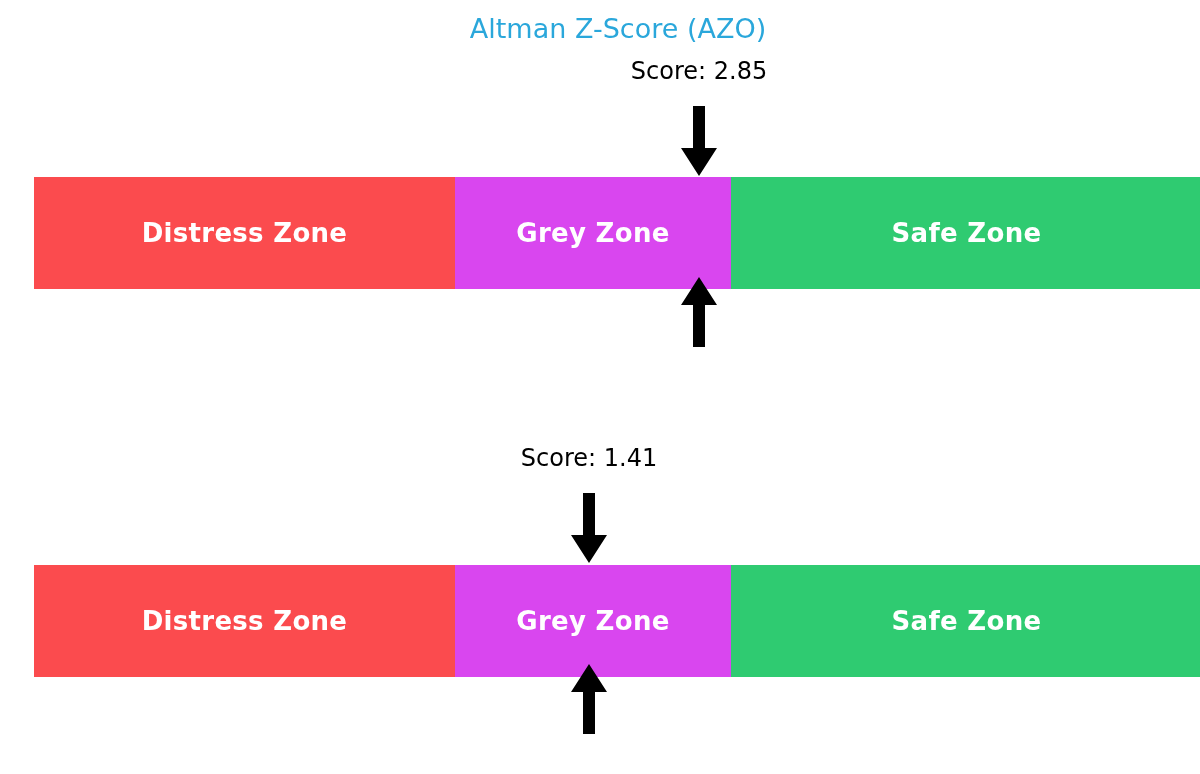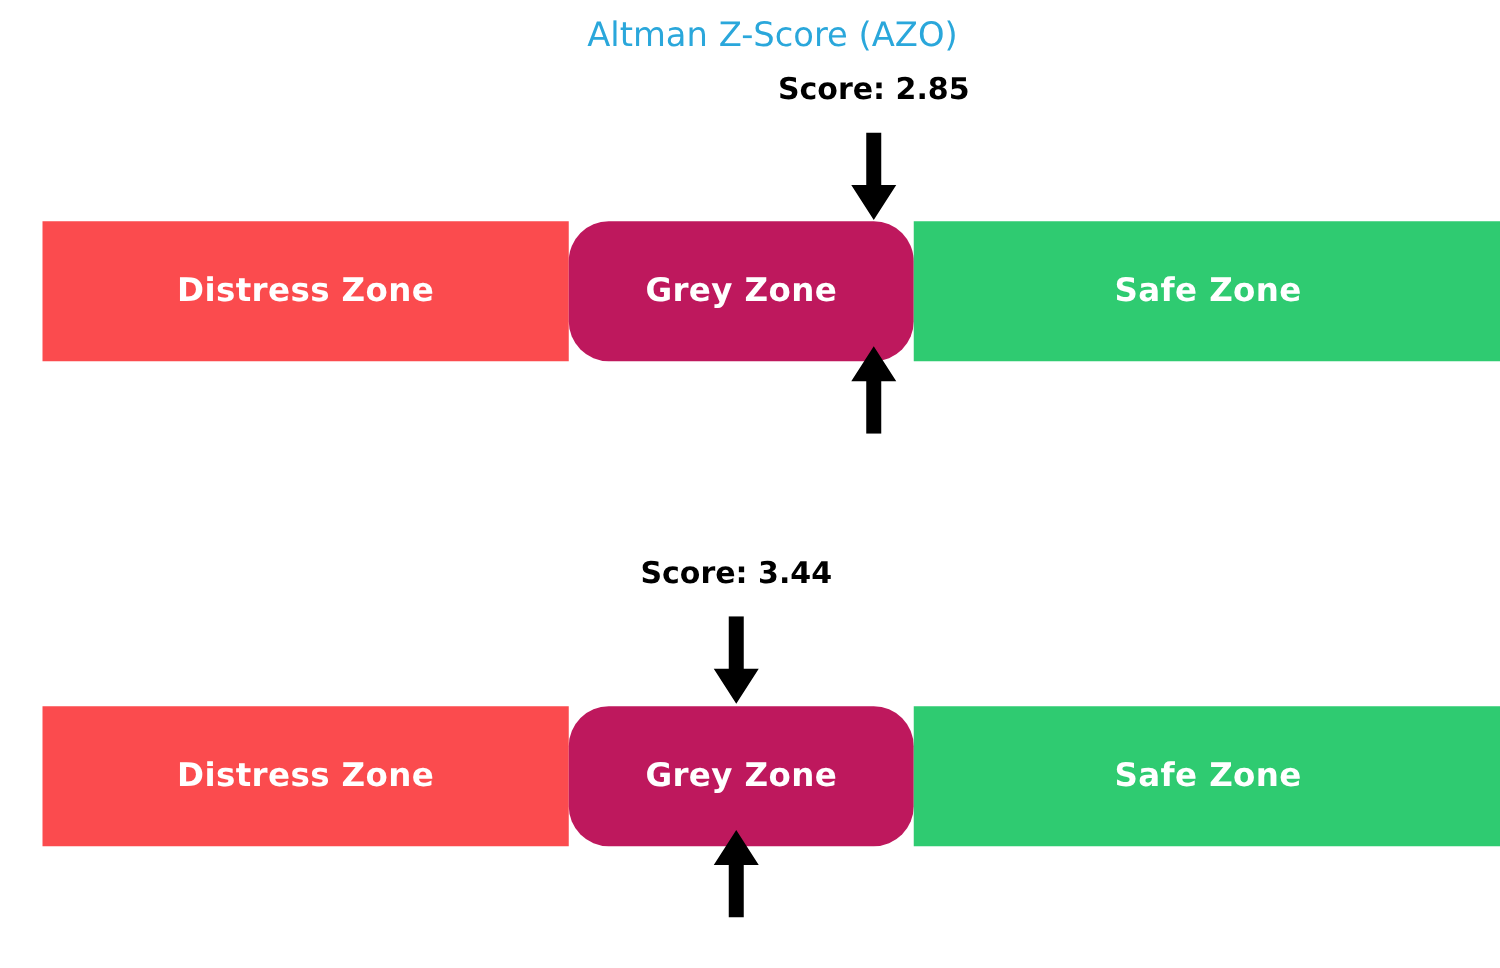--- a/index.html
+++ b/index.html
@@ -36,21 +36,21 @@
     letter-spacing: 0px;
     line-height: 34px;
     white-space: nowrap;
   }
 
   .score-label {
     position: absolute;
     top: 56px;
     font-family: "DejaVu Sans", sans-serif;
     font-size: 24px;
-    font-weight: bold;
+    font-weight: normal;
     color: #000000;
     line-height: 30px;
     white-space: nowrap;
     transform: translateX(-50%);
   }
 
   .zone-bar {
     position: absolute;
     left: 16px;
     width: 1168px;
@@ -68,21 +68,21 @@
     justify-content: center;
     box-sizing: border-box;
     color: #ffffff;
     font-family: "DejaVu Sans", sans-serif;
     font-size: 26px;
     font-weight: bold;
     letter-spacing: 0.3px;
     white-space: nowrap;
   }
   .zone.distress { background: #FB4B4E; flex: 0 0 421px; }
-  .zone.grey     { background: #be185d; flex: 0 0 276px; border-radius: 32px; }
+  .zone.grey     { background: #d946ef; flex: 0 0 276px; }
   .zone.safe     { background: #2FCB71; flex: 1 1 auto; text-align: center; }
 
   .arrow {
     position: absolute;
     width: 46px;
     transform: translateX(-50%);
   }
   .arrow svg { display: block; }
 
   .arrow-down { height: 72px; }
@@ -118,21 +118,21 @@
     <svg width="46" height="72" viewBox="0 0 46 72" xmlns="http://www.w3.org/2000/svg">
       <polygon points="23,2 41,30 29,30 29,72 17,72 17,30 5,30" fill="#000000"></polygon>
     </svg>
   </div>
 
 </div>
 
 <div class="panel" id="panel-1">
 
 
-  <div class="score-label" id="score-1" style="left: 571px;">Score: 3.44</div>
+  <div class="score-label" id="score-1" style="left: 571px;">Score: 1.41</div>
 
   <div class="arrow arrow-down" id="arrow-down-1" style="left: 571px;">
     <svg width="46" height="72" viewBox="0 0 46 72" xmlns="http://www.w3.org/2000/svg">
       <polygon points="17,0 29,0 29,42 41,42 23,70 5,42 17,42" fill="#000000"></polygon>
     </svg>
   </div>
 
   <div class="zone-bar">
     <div class="zone distress">Distress Zone</div>
     <div class="zone grey">Grey Zone</div>

